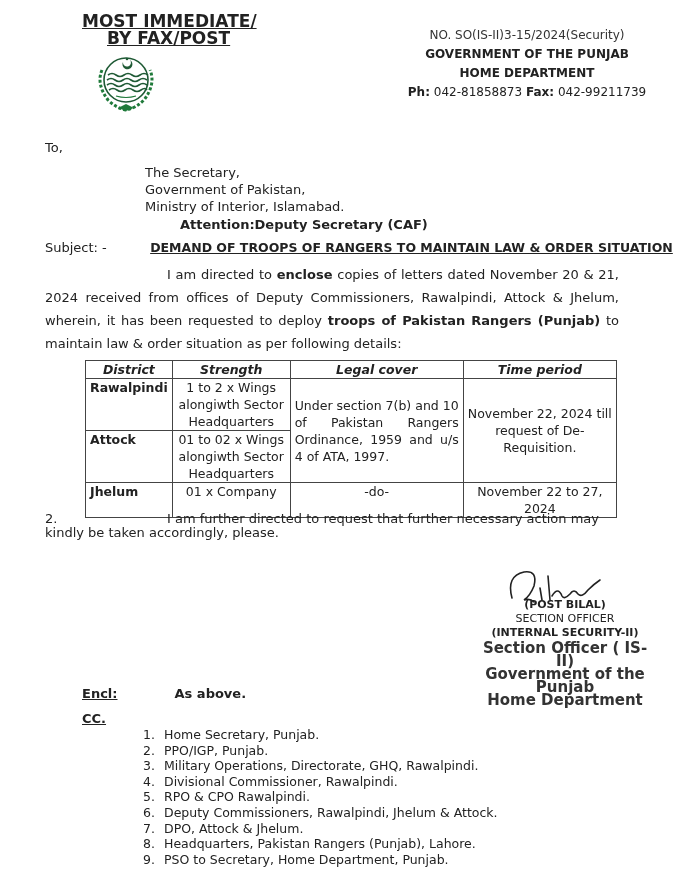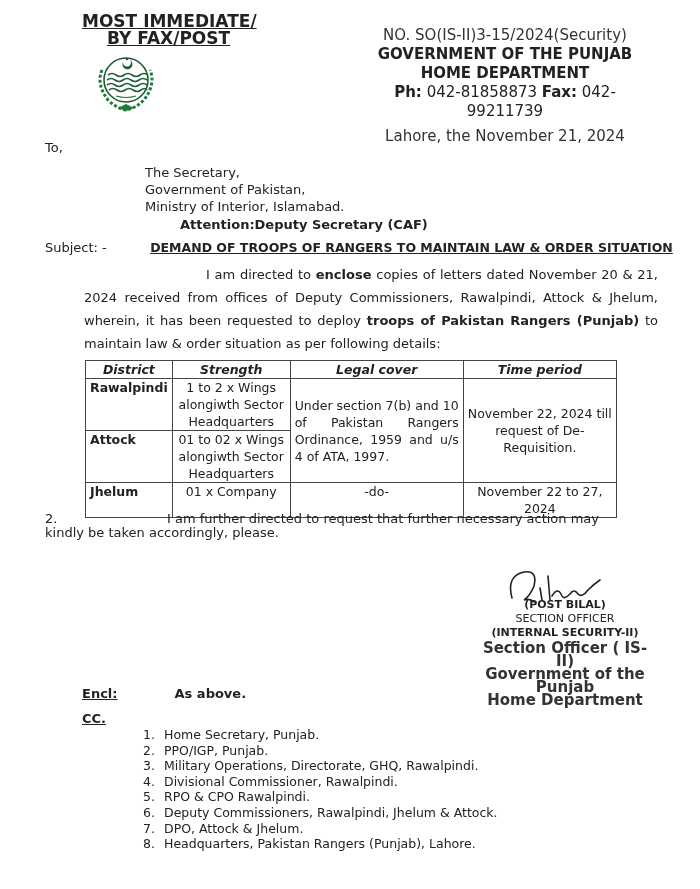--- a/index.html
+++ b/index.html
@@ -8,33 +8,33 @@
     font-family: "DejaVu Sans", sans-serif; color: #222; font-size: 13px;
   }
   .abs { position: absolute; }
   .bold { font-weight: bold; }
 
   .priority { left: 82px; top: 13px; font-size: 17px; font-weight: bold; line-height: 17px; text-decoration: underline; }
   .priority .l2 { padding-left: 25px; display: block; }
 
   .logo { left: 88px; top: 48px; width: 76px; height: 68px; }
 
-  .hdr-right { left: 370px; top: 26px; width: 270px; text-align: center; font-size: 15px; line-height: 19px; }
+  .hdr-right { left: 392px; top: 26px; width: 270px; text-align: center; font-size: 12px; line-height: 19px; }
   .hdr-right .num { color: #333; }
   .hdr-right .date { margin-top: 6px; color: #333; }
 
   .to { left: 45px; top: 140px; }
   .addr { left: 145px; top: 164px; line-height: 17px; }
   .attn { left: 180px; top: 217px; font-weight: bold; }
   .attn .lbl { display: inline-block; width: 70px; }
   .subject { left: 45px; top: 240px; }
   .subject .lbl { display: inline-block; width: 101px; }
   .subject .txt { font-weight: bold; text-decoration: underline; font-size: 12.5px; }
 
-  .para { left: 45px; top: 263px; width: 574px; line-height: 23px; text-align: justify; margin-left: 39px; }
+  .para { left: 45px; top: 263px; width: 574px; line-height: 23px; text-align: justify; }
   .para .indent { display: inline-block; width: 122px; }
 
   table.details {
     position: absolute; left: 85px; top: 360px; width: 532px;
     border-collapse: collapse; font-size: 12.5px;
   }
   table.details td, table.details th { border: 1px solid #444; padding: 0 4px; vertical-align: top; line-height: 17px; }
   table.details th { text-align: center; font-weight: bold; font-style: italic; }
   .c-district { width: 76px; font-weight: bold; text-align: left; }
   .c-strength { width: 109px; text-align: center; }
@@ -82,21 +82,20 @@
 <div class="abs hdr-right">
   <div class="num">NO. SO(IS-II)3-15/2024(Security)</div>
   <div class="bold">GOVERNMENT OF THE PUNJAB</div>
   <div class="bold">HOME DEPARTMENT</div>
   <div>
     <span class="bold">Ph:</span>
     <span>042-81858873</span>
     <span class="bold">Fax:</span>
     <span>042-99211739</span>
   </div>
-  <div class="date">Lahore, the November 21, 2024</div>
 </div>
 
 <div class="abs to">To,</div>
 <div class="abs addr">
   <div>The Secretary,</div>
   <div>Government of Pakistan,</div>
   <div>Ministry of Interior, Islamabad.</div>
 </div>
 <div class="abs attn">
   <span class="lbl">Attention:</span>
@@ -165,13 +164,14 @@
 
 <ol class="abs cc-list">
   <li><span class="n">1.</span><span>Home Secretary, Punjab.</span></li>
   <li><span class="n">2.</span><span>PPO/IGP, Punjab.</span></li>
   <li><span class="n">3.</span><span>Military Operations, Directorate, GHQ, Rawalpindi.</span></li>
   <li><span class="n">4.</span><span>Divisional Commissioner, Rawalpindi.</span></li>
   <li><span class="n">5.</span><span>RPO &amp; CPO Rawalpindi.</span></li>
   <li><span class="n">6.</span><span>Deputy Commissioners, Rawalpindi, Jhelum &amp; Attock.</span></li>
   <li><span class="n">7.</span><span>DPO, Attock &amp; Jhelum.</span></li>
   <li><span class="n">8.</span><span>Headquarters, Pakistan Rangers (Punjab), Lahore.</span></li>
+  <li><span class="n">9.</span><span>PSO to Secretary, Home Department, Punjab.</span></li>
 </ol>
 
 </body></html>

